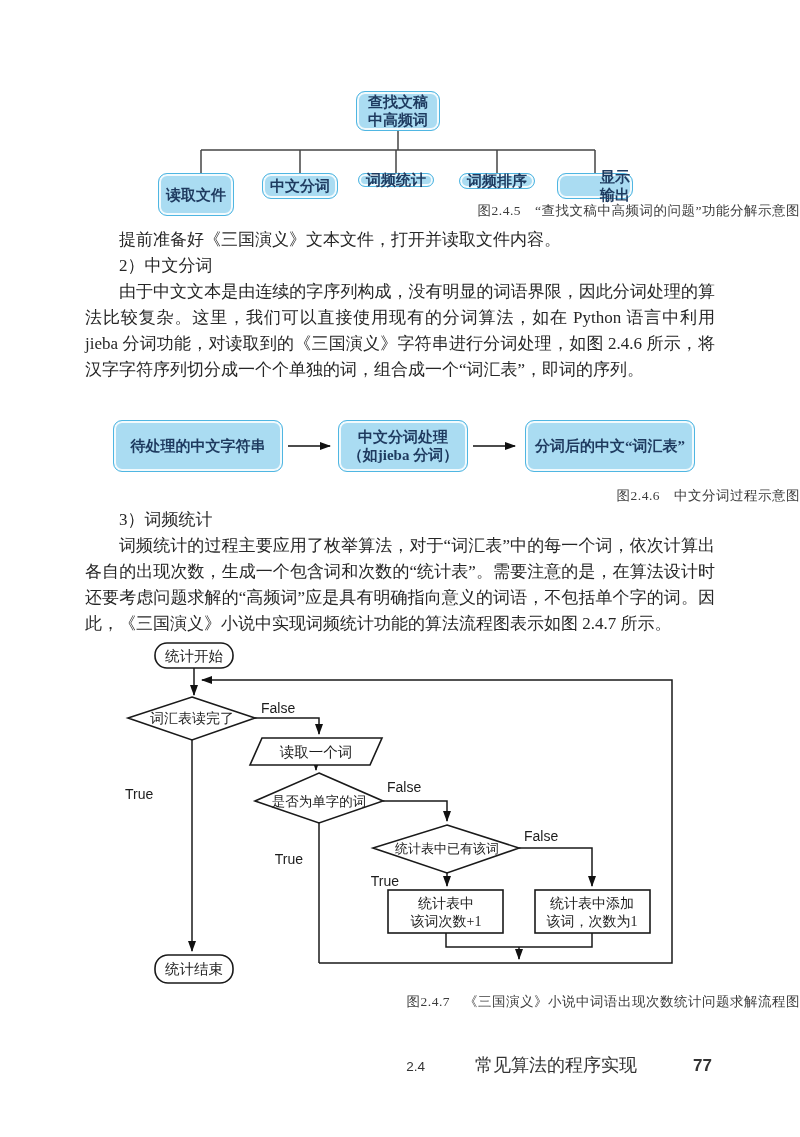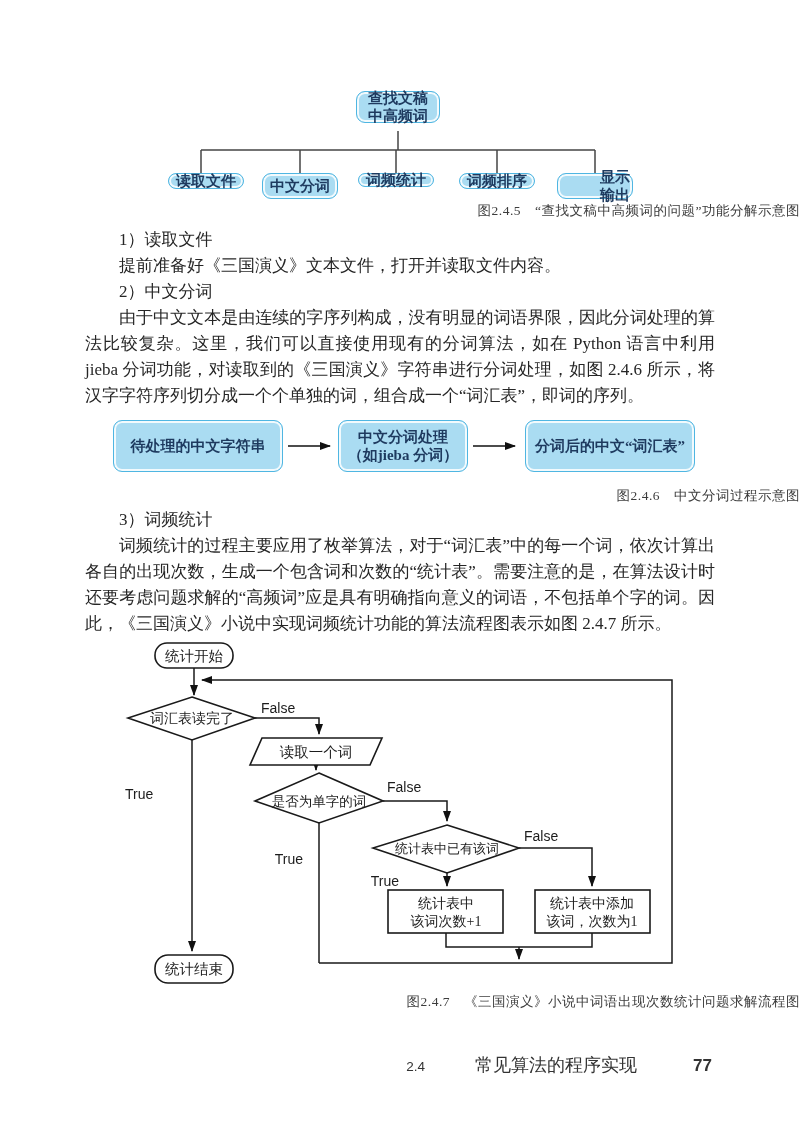--- a/index.html
+++ b/index.html
@@ -62,34 +62,33 @@
     <g stroke="#444444" stroke-width="1.5">
       <line x1="398" y1="43" x2="398" y2="62"></line>
       <line x1="201" y1="62" x2="595" y2="62"></line>
       <line x1="201" y1="62" x2="201" y2="85"></line>
       <line x1="300" y1="62" x2="300" y2="85"></line>
       <line x1="396" y1="62" x2="396" y2="85"></line>
       <line x1="497" y1="62" x2="497" y2="85"></line>
       <line x1="595" y1="62" x2="595" y2="85"></line>
     </g>
   </svg>
-  <div class="bluebox" style="left:356px; top:3px; width:84px; height:32px;">
+  <div class="bluebox" style="left:356px; top:3px; width:84px; height:40px;">
     <span>查找文稿</span>
     <span>中高频词</span>
   </div>
-  <div class="bluebox" style="left:168px; top:85px; width:76px; height:16px;">读取文件</div>
+  <div class="bluebox" style="left:158px; top:85px; width:76px; height:43px;">读取文件</div>
   <div class="bluebox" style="left:262px; top:85px; width:76px; height:26px;">中文分词</div>
   <div class="bluebox" style="left:358px; top:85px; width:76px; height:14px;">词频统计</div>
   <div class="bluebox" style="left:459px; top:85px; width:76px; height:16px;">词频排序</div>
   <div class="bluebox" style="left:557px; top:85px; width:76px; height:26px;padding-left:40px;">显示输出</div>
 </div>
 <div id="cap245" class="caption">图2.4.5　“查找文稿中高频词的问题”功能分解示意图</div>
 
 <div id="textblock1" class="textblock">
-  <p>1）读取文件</p>
   <p>提前准备好《三国演义》文本文件，打开并读取文件内容。</p>
   <p>2）中文分词</p>
   <p>由于中文文本是由连续的字序列构成，没有明显的词语界限，因此分词处理的算法比较复杂。这里，我们可以直接使用现有的分词算法，如在 Python 语言中利用 jieba 分词功能，对读取到的《三国演义》字符串进行分词处理，如图 2.4.6 所示，将汉字字符序列切分成一个个单独的词，组合成一个“词汇表”，即词的序列。</p>
 </div>
 
 <div id="fig246">
   <svg width="800" height="62">
     <defs>
       <marker id="ah246" markerUnits="userSpaceOnUse" markerWidth="11" markerHeight="10" refX="10" refY="4" orient="auto">
         <path d="M0,0 L11,4 L0,8 z" fill="#111"></path>

